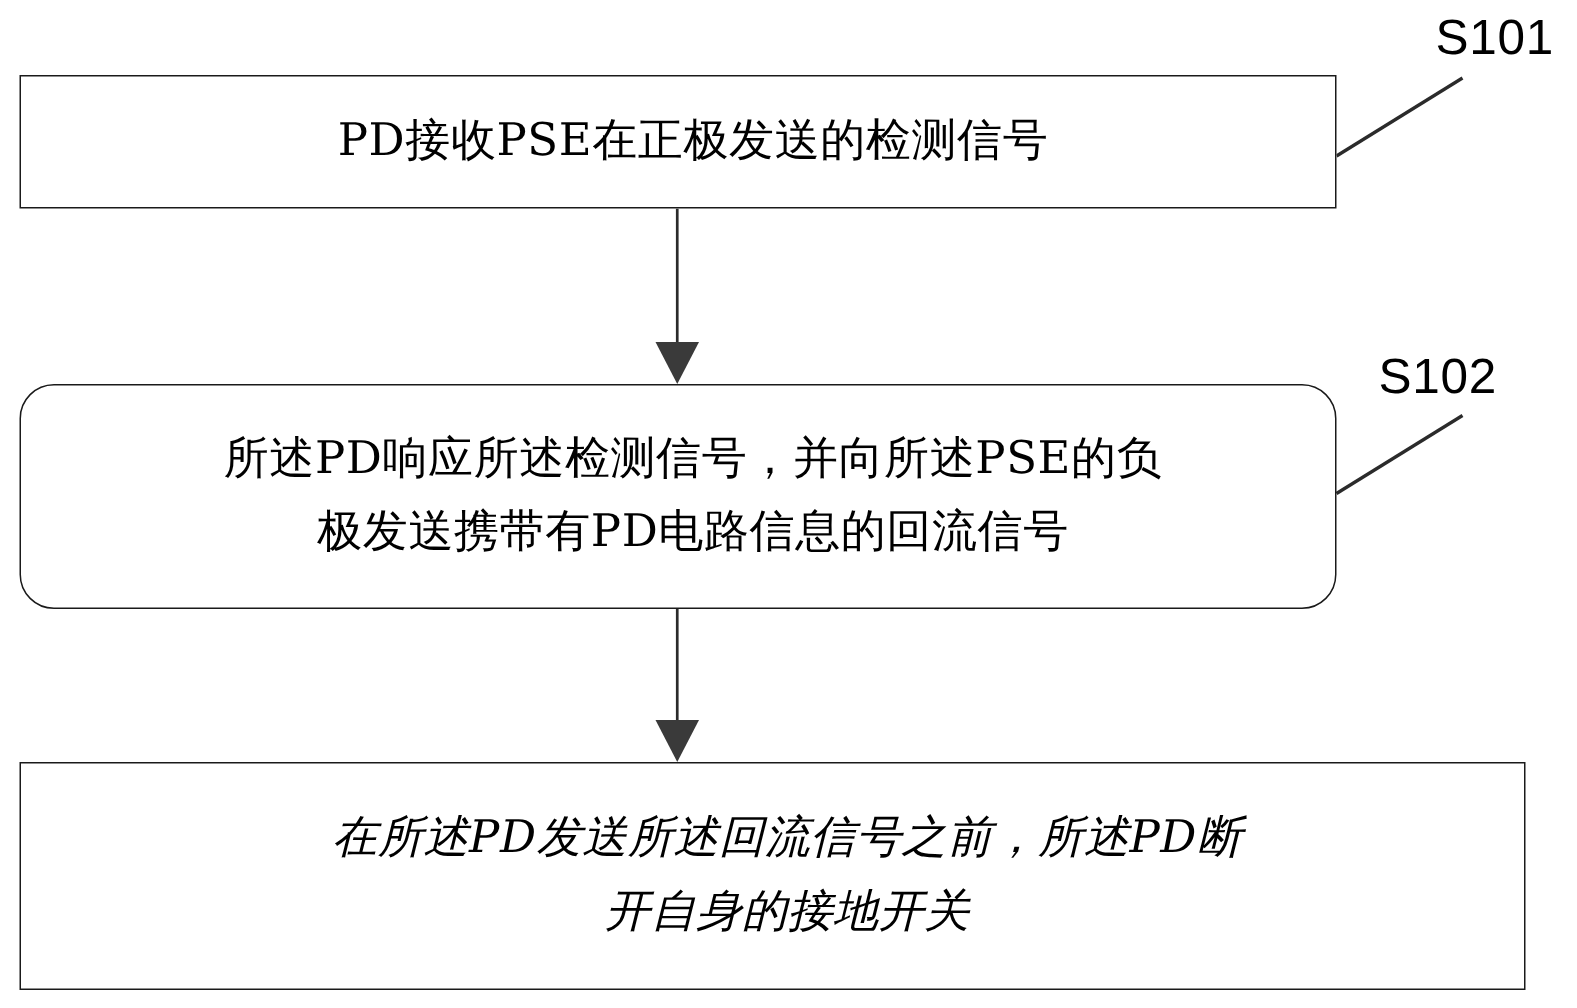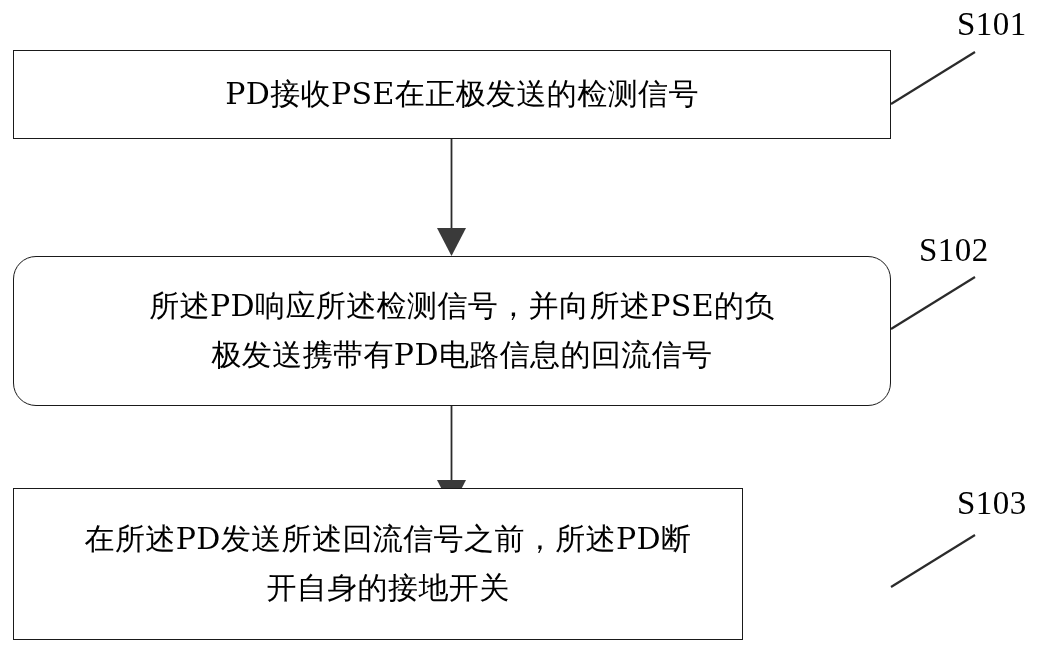--- a/index.html
+++ b/index.html
@@ -40,36 +40,36 @@
     color: #000000;
     text-align: center;
     letter-spacing: 0.4px;
     white-space: pre-line;
     padding: 0 22px;
     font-weight: 400;
   }
 
   #box-s101 { left: 13px;  top: 50px;  width: 878px; height: 89px; }
   #box-s102 { left: 13px;  top: 256px; width: 878px; height: 150px; border-radius: 23px; }
-  #box-s103 { left: 13px;  top: 488px; width: 730px; height: 152px; }
+  #box-s103 { left: 13px;  top: 508px; width: 1004px; height: 152px; font-style: italic; }
 
   
   .connector {
     position: absolute;
     left: 0;
     top: 0;
     width: 1051px;
     height: 672px;
     pointer-events: none;
   }
 
   
   .step-label {
     position: absolute;
-    font-family: Liberation Serif, serif;
+    font-family: Liberation Sans, sans-serif;
     font-size: 33px;
     color: #000000;
     letter-spacing: 0.5px;
     white-space: nowrap;
   }
 
   #label-s101 { left: 957px; top: 6px; }
   #label-s102 { left: 919px; top: 232px; }
   #label-s103 { left: 957px; top: 485px; }
 </style>
@@ -106,15 +106,14 @@
 极发送携带有PD电路信息的回流信号</div>
   </div>
 
   <div class="flow-box" id="box-s103">
     <div class="flow-box-text">在所述PD发送所述回流信号之前，所述PD断
 开自身的接地开关</div>
   </div>
 
   <div class="step-label" id="label-s101">S101</div>
   <div class="step-label" id="label-s102">S102</div>
-  <div class="step-label" id="label-s103">S103</div>
 
 </div>
 
 </body></html>

